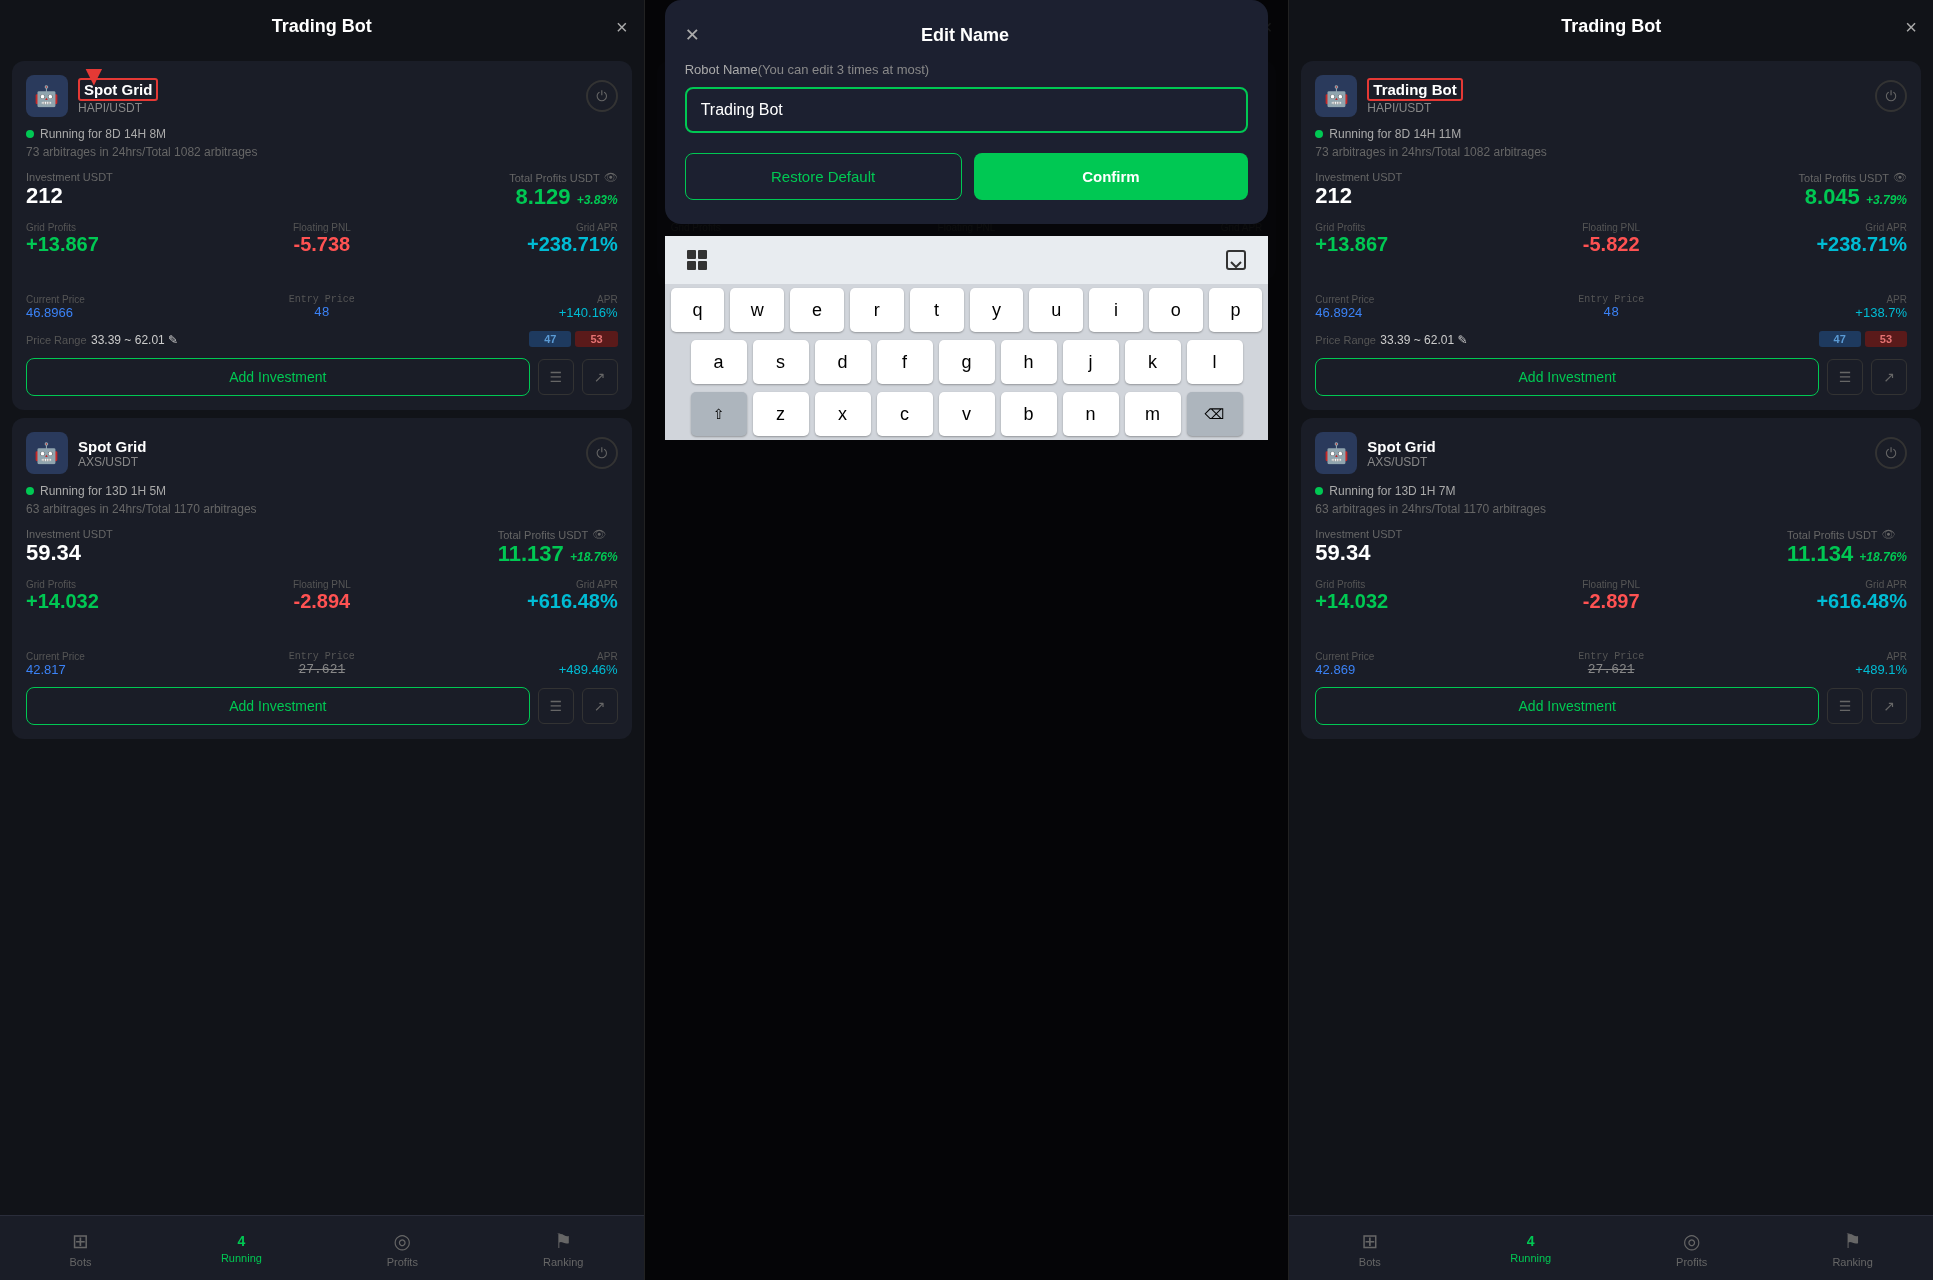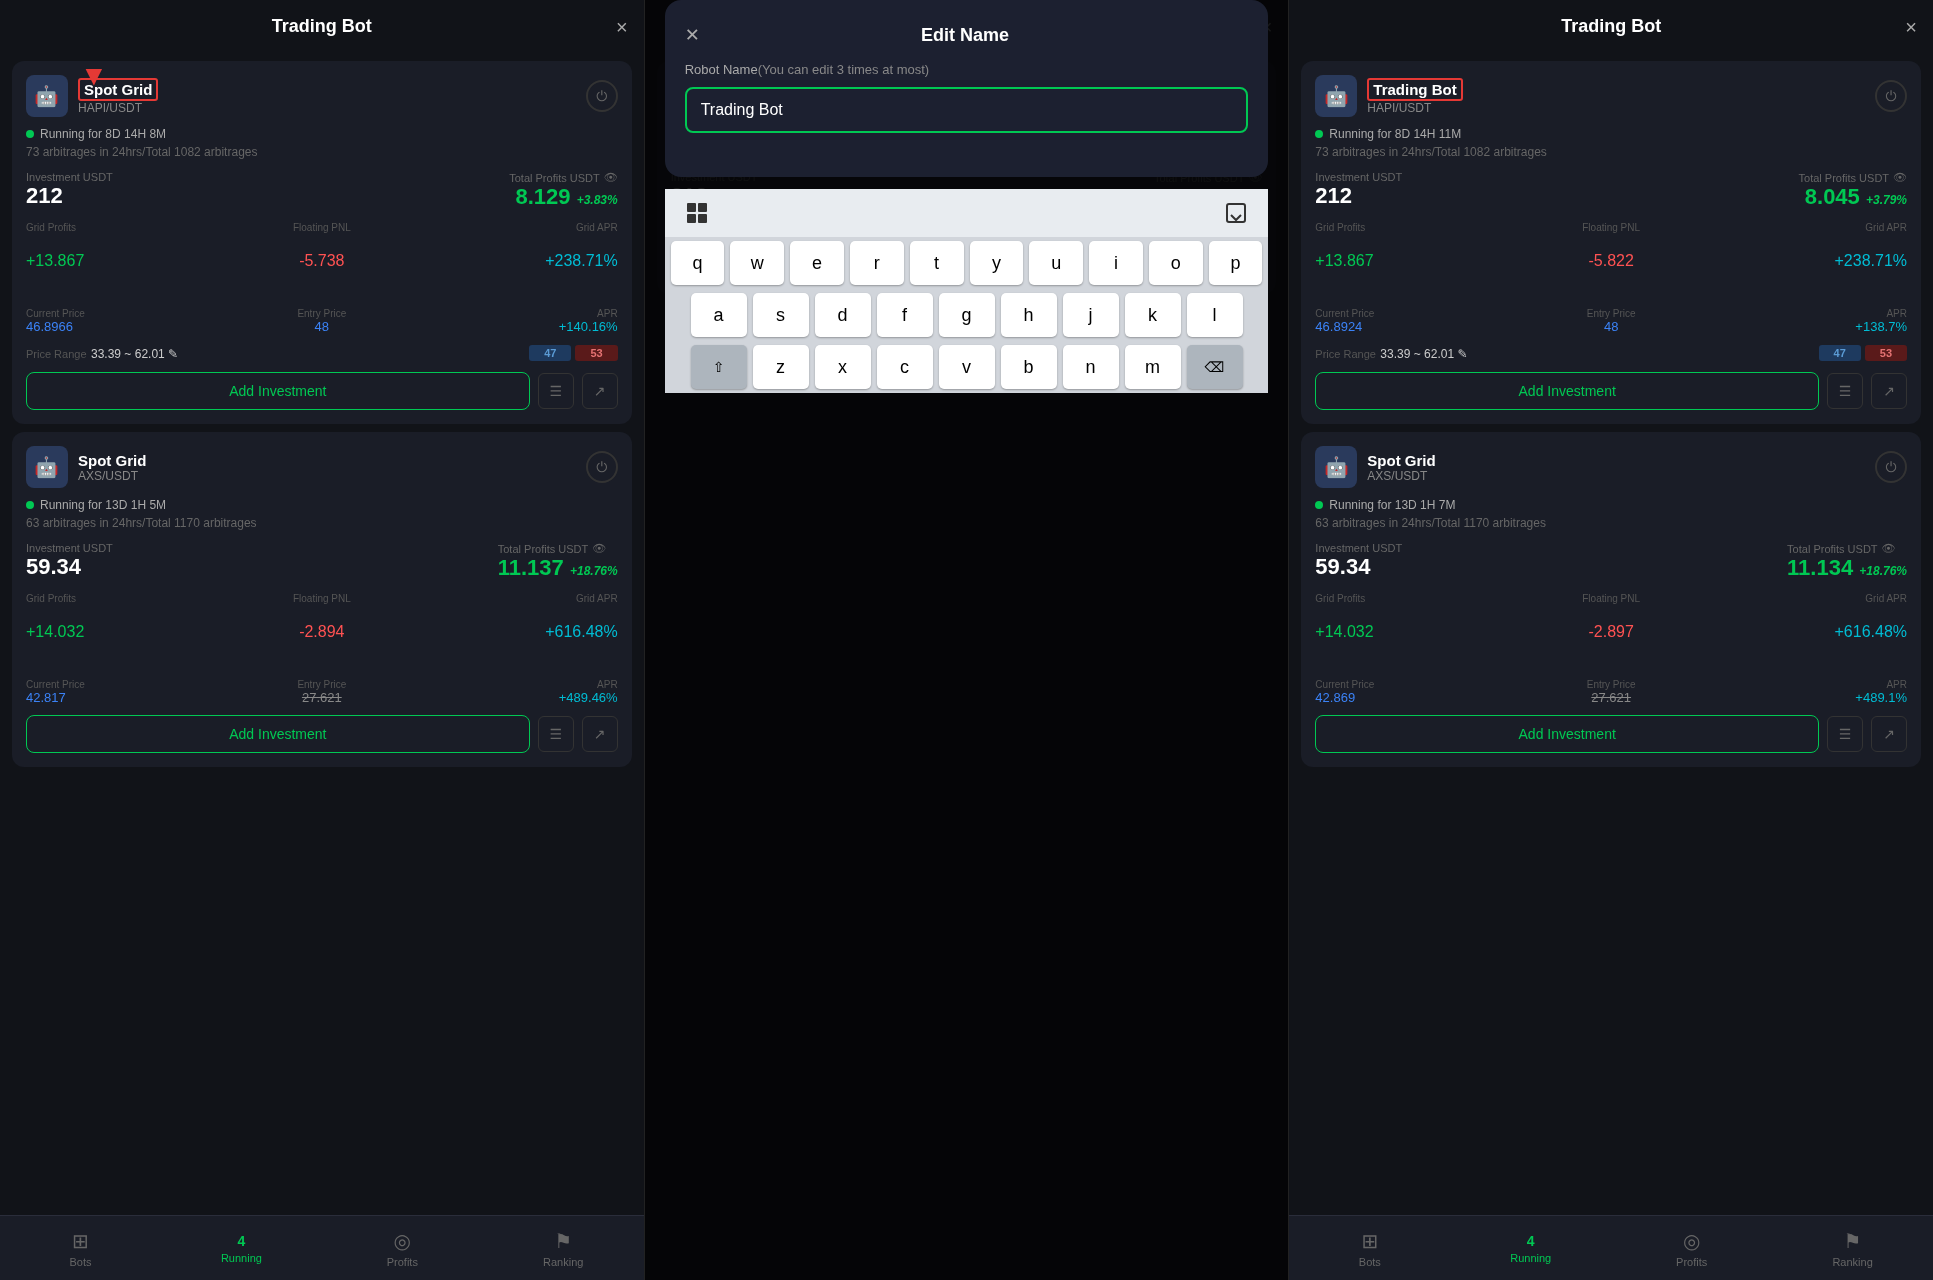--- a/index.html
+++ b/index.html
@@ -173,36 +173,35 @@
       margin-bottom: 10px;
     }
     .stat-item {}
     .stat-item:last-child { text-align: right; }
     .stat-item:nth-child(2) { text-align: center; }
     .stat-label {
       font-size: 10px;
       color: #555;
     }
     .stat-value {
-      font-size: 16px;
-      font-weight: 400;
-      margin-top: 19px;
+      font-size: 20px;
+      font-weight: 700;
     }
     .stat-value.green { color: #00c853; }
     .stat-value.red { color: #ff5252; }
     .stat-value.teal { color: #00bcd4; }
 
     .price-row {
       display: grid;
       grid-template-columns: 1fr 1fr 1fr;
       gap: 4px;
       margin-bottom: 10px;
     }
     .price-item {}
-    .price-item:nth-child(2) { text-align: center; }
+    .price-item:nth-child(2) { text-align: center; font-family: Liberation Mono, monospace; }
     .price-item:last-child { text-align: right; }
     .price-label { font-size: 10px; color: #555; margin-top: 28px; }
     .price-value { font-size: 13px; color: #3b82f6; }
     .price-value.teal { color: #00bcd4; }
     .price-value.strikethrough { text-decoration: line-through; color: #888; }
 
     .price-range-row {
       display: flex;
       align-items: center;
       justify-content: space-between;
@@ -648,20 +647,24 @@
         <div style="background:#1c2030; border-radius:16px; padding:24px 20px;">
           <div style="display:flex; align-items:center; justify-content:space-between; margin-bottom:16px;">
             <button style="background:none;border:none;color:#aaa;font-size:18px;cursor:pointer;">✕</button>
             <div style="font-size:18px;font-weight:700;color:#fff;">Edit Name</div>
             <div style="width:18px;"></div>
           </div>
           <div style="font-size:13px;color:#aaa;margin-bottom:10px;">
             <span>Robot Name</span><span style="color:#888;">(You can edit 3 times at most)</span>
           </div>
           <input type="text" class="name-input" value="Trading Bot" style="width: 100%; background: transparent; border: 2px solid rgb(0, 200, 83); border-radius: 8px; padding: 12px 14px; font-size: 16px; color: rgb(255, 255, 255); outline: none; margin-bottom: 20px; display: block;">
+          <div style="display:flex;gap:12px;">
+            <button class="restore-btn">Restore Default</button>
+            <button class="confirm-btn">Confirm</button>
+          </div>
         </div>
 
         <div class="keyboard">
           <div class="keyboard-toolbar">
             <div class="keyboard-toolbar-icon">
               <svg width="24" height="24" viewBox="0 0 24 24" fill="currentColor">
                 <rect x="2" y="2" width="9" height="9" rx="1"></rect>
                 <rect x="13" y="2" width="9" height="9" rx="1"></rect>
                 <rect x="2" y="13" width="9" height="9" rx="1"></rect>
                 <rect x="13" y="13" width="9" height="9" rx="1"></rect>

